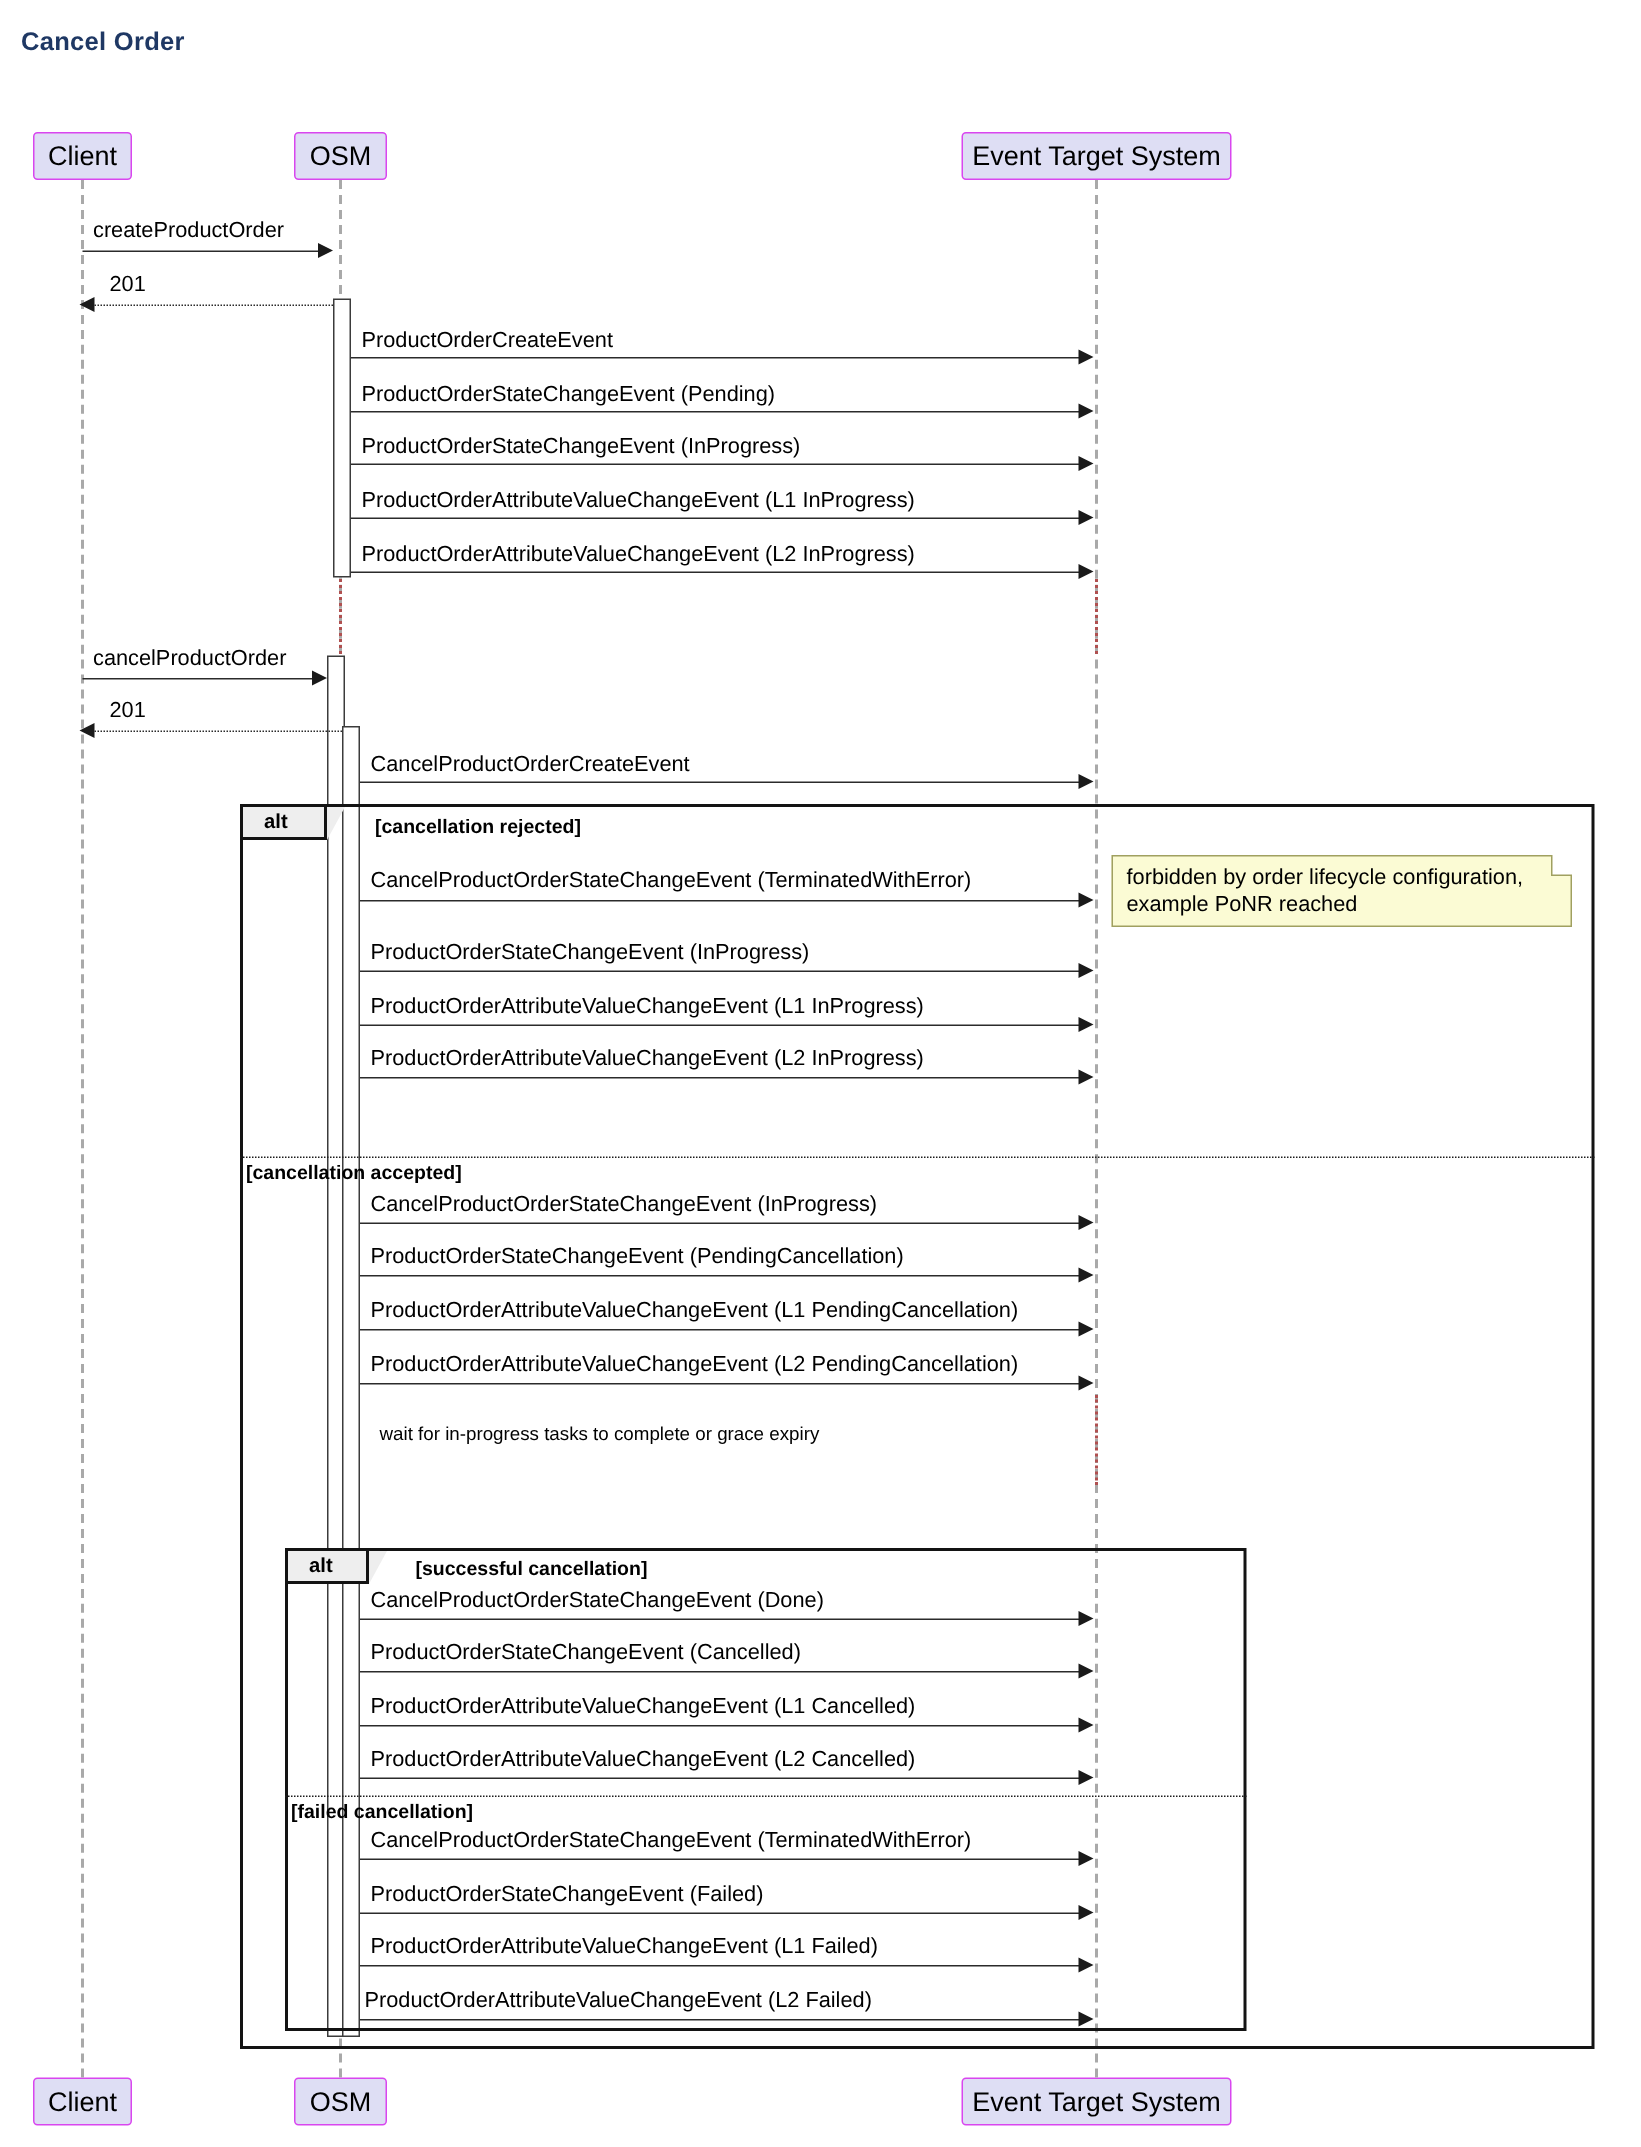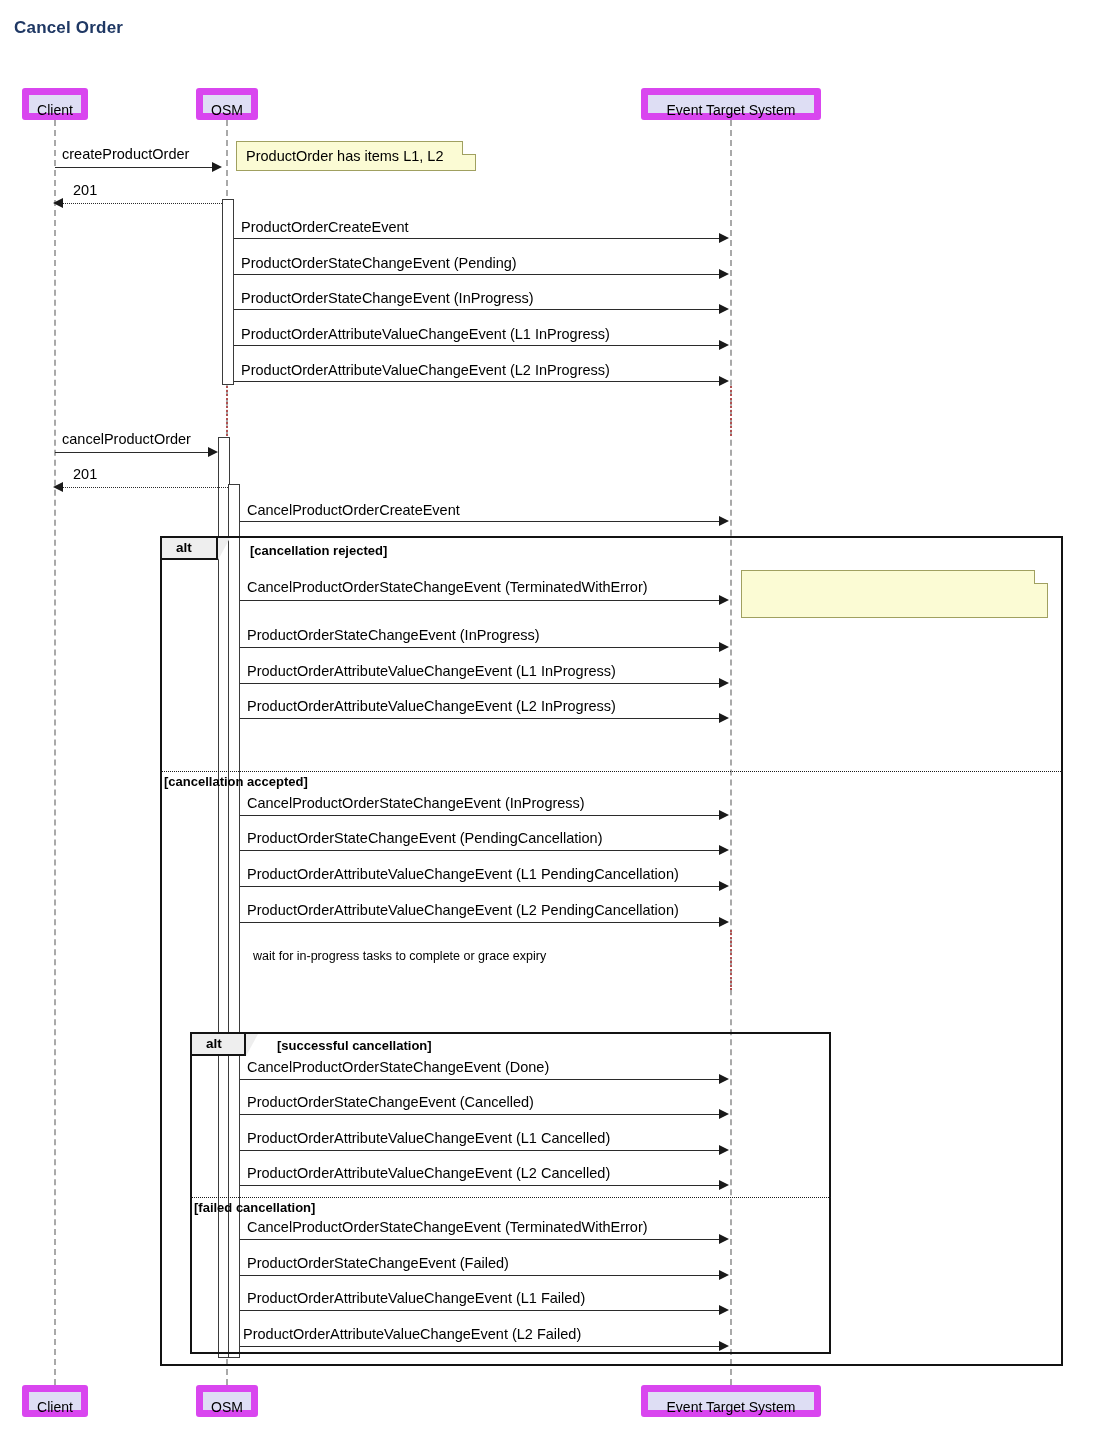--- a/index.html
+++ b/index.html
@@ -27,23 +27,23 @@
     font-size: 17px;
     font-weight: bold;
     color: #1f3864;
     letter-spacing: 0.2px;
   }
   
   .participant {
     position: absolute;
     box-sizing: border-box;
     background: #dedef4;
-    border: 7px solid #d946ef;
+    border: 1px solid #d946ef;
     border-radius: 3px;
-    font-size: 14px;
+    font-size: 18px;
     color: #000;
     text-align: center;
     line-height: 30px;
     height: 32px;
     white-space: nowrap;
   }
   
   .lifeline {
     position: absolute;
     width: 0;
@@ -299,26 +299,23 @@
   <div class="arrowhead right" style="left:719px; top:1260px;"></div>
 
   <div class="msg-label" style="left:247px; top:1280px;">ProductOrderAttributeValueChangeEvent (L1 Failed)</div>
   <div class="msg" style="left:240px; top:1300px; width:481px;"></div>
   <div class="arrowhead right" style="left:719px; top:1295px;"></div>
 
   <div class="msg-label" style="left:243px; top:1316px;">ProductOrderAttributeValueChangeEvent (L2 Failed)</div>
   <div class="msg" style="left:240px; top:1336px; width:481px;"></div>
   <div class="arrowhead right" style="left:719px; top:1331px;"></div>
 
-  <div class="note" style="left:236px; top:131px; width:240px; height:30px;">
-    <span>ProductOrder has items L1, L2</span>
+
+  <div class="note" style="left:741px; top:560px; width:307px; height:48px;">
+    <span>forbidden by order lifecycle configuration, example PoNR reached</span>
     <span class="fold"></span>
   </div>
 
-  <div class="note" style="left:741px; top:560px; width:307px; height:48px;">
-    <span class="fold"></span>
-  </div>
-
 
 
   <div class="inline-note-text" style="left:253px; top:939px;">wait for in-progress tasks to complete or grace expiry</div>
 
 </div>
 
 </body></html>

